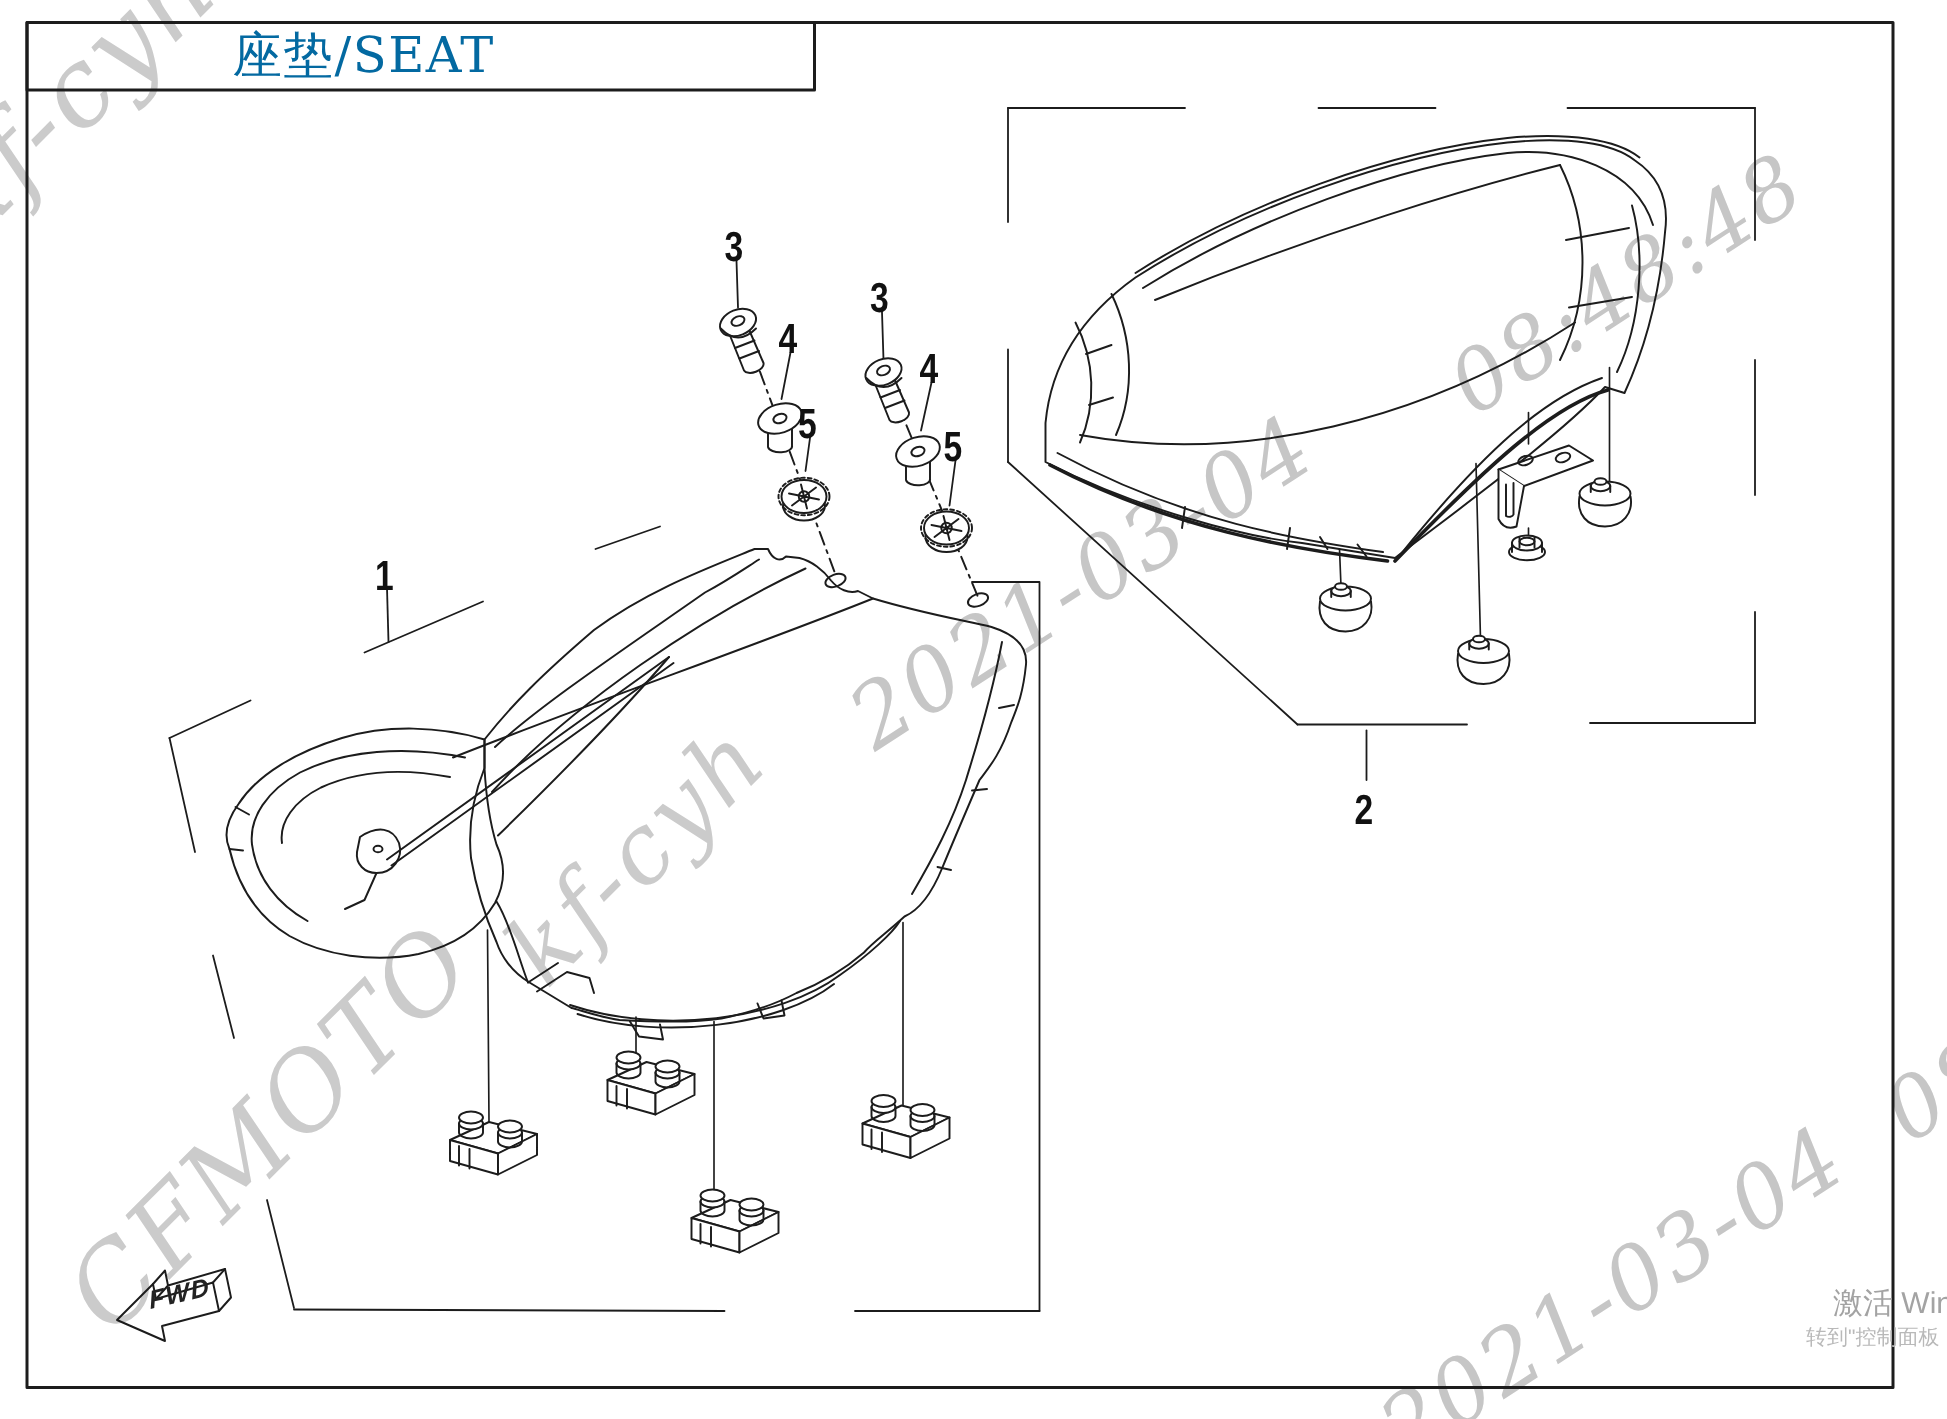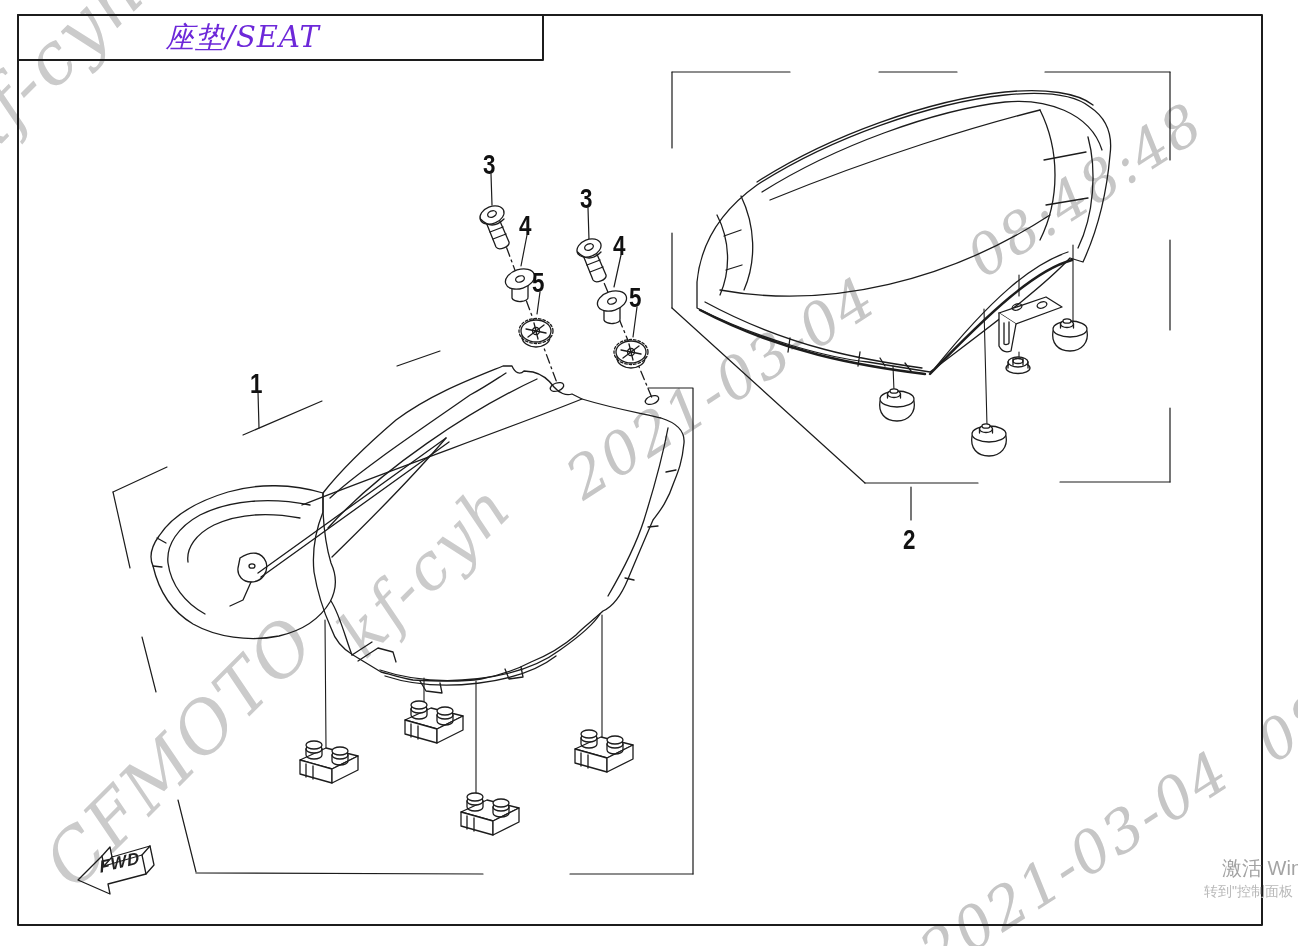--- a/index.html
+++ b/index.html
@@ -10,22 +10,22 @@
       font-style:italic;white-space:nowrap;transform-origin:center center;user-select:none;}
   .wm-kfcyh1{left:48px;top:62px;font-size:72px;letter-spacing:3px;transform:translate(-50%,-50%) rotate(-45deg);}
   .wm-cfmoto{left:180px;top:752px;font-size:70px;letter-spacing:2px;transform:translate(-50%,-50%) rotate(-45deg);}
   .wm-kfcyh2{left:425px;top:570px;font-size:64px;letter-spacing:3px;transform:translate(-50%,-50%) rotate(-45deg);}
   .wm-date1{left:721px;top:388px;font-size:58px;letter-spacing:2px;transform:translate(-50%,-50%) rotate(-33deg);color:#c6c6c6;}
   .wm-time1{left:1085px;top:190px;font-size:56px;letter-spacing:2px;transform:translate(-50%,-50%) rotate(-33deg);color:#c6c6c6;}
   .wm-date2{left:1075px;top:862px;font-size:58px;letter-spacing:2px;transform:translate(-50%,-50%) rotate(-33deg);color:#c6c6c6;}
   .wm-time2{left:1375px;top:675px;font-size:56px;letter-spacing:2px;transform:translate(-50%,-50%) rotate(-33deg);color:#c6c6c6;}
   .titlebox{position:absolute;left:18px;top:15px;width:525px;height:45px;z-index:3;
             display:flex;align-items:center;justify-content:center;}
-  .titlebox span{font-family:"DejaVu Serif","Liberation Serif",serif;font-size:29px;color:#6d28d9;
-                 letter-spacing:1px;transform:translateX(-38px);font-style:italic;}
+  .titlebox span{font-family:"DejaVu Serif","Liberation Serif",serif;font-size:33px;color:#0369a1;
+                 letter-spacing:1px;transform:translateX(-38px);}
   .callout{position:absolute;z-index:4;color:#111;font-weight:bold;font-size:28px;
            font-family:"Liberation Sans",sans-serif;transform:scaleX(0.8);transform-origin:left top;}
   .fwd{position:absolute;left:99px;top:853px;z-index:4;color:#222;font-weight:bold;font-style:italic;
        font-size:17px;letter-spacing:1px;transform:rotate(-13deg) skewX(-6deg);
        font-family:"Liberation Sans",sans-serif;}
   .act1{position:absolute;left:1222px;top:855px;z-index:4;color:#a3a3a3;font-size:20px;white-space:nowrap;}
   .act2{position:absolute;left:1204px;top:883px;z-index:4;color:#b9b9b9;font-size:14px;white-space:nowrap;}
 </style>
 </head>
 <body>

